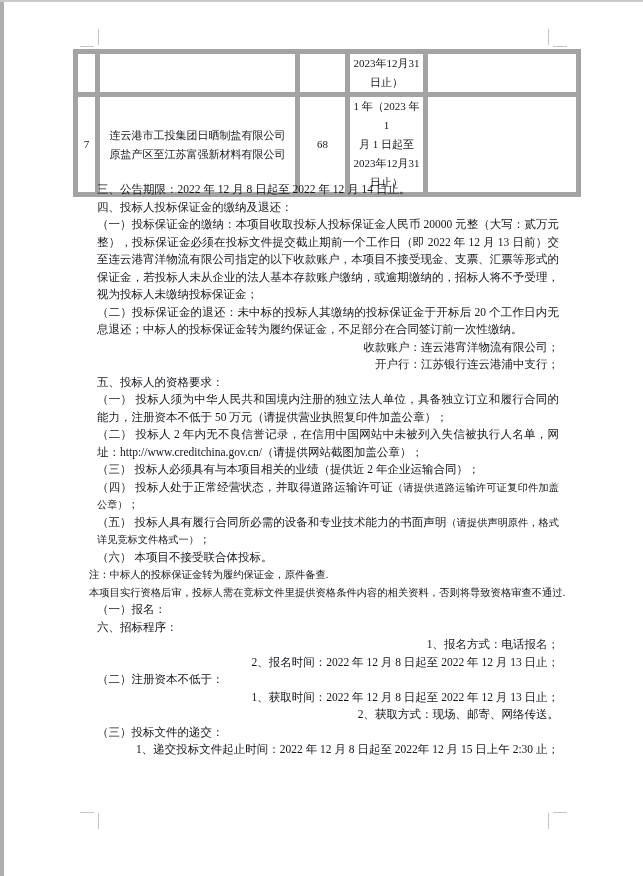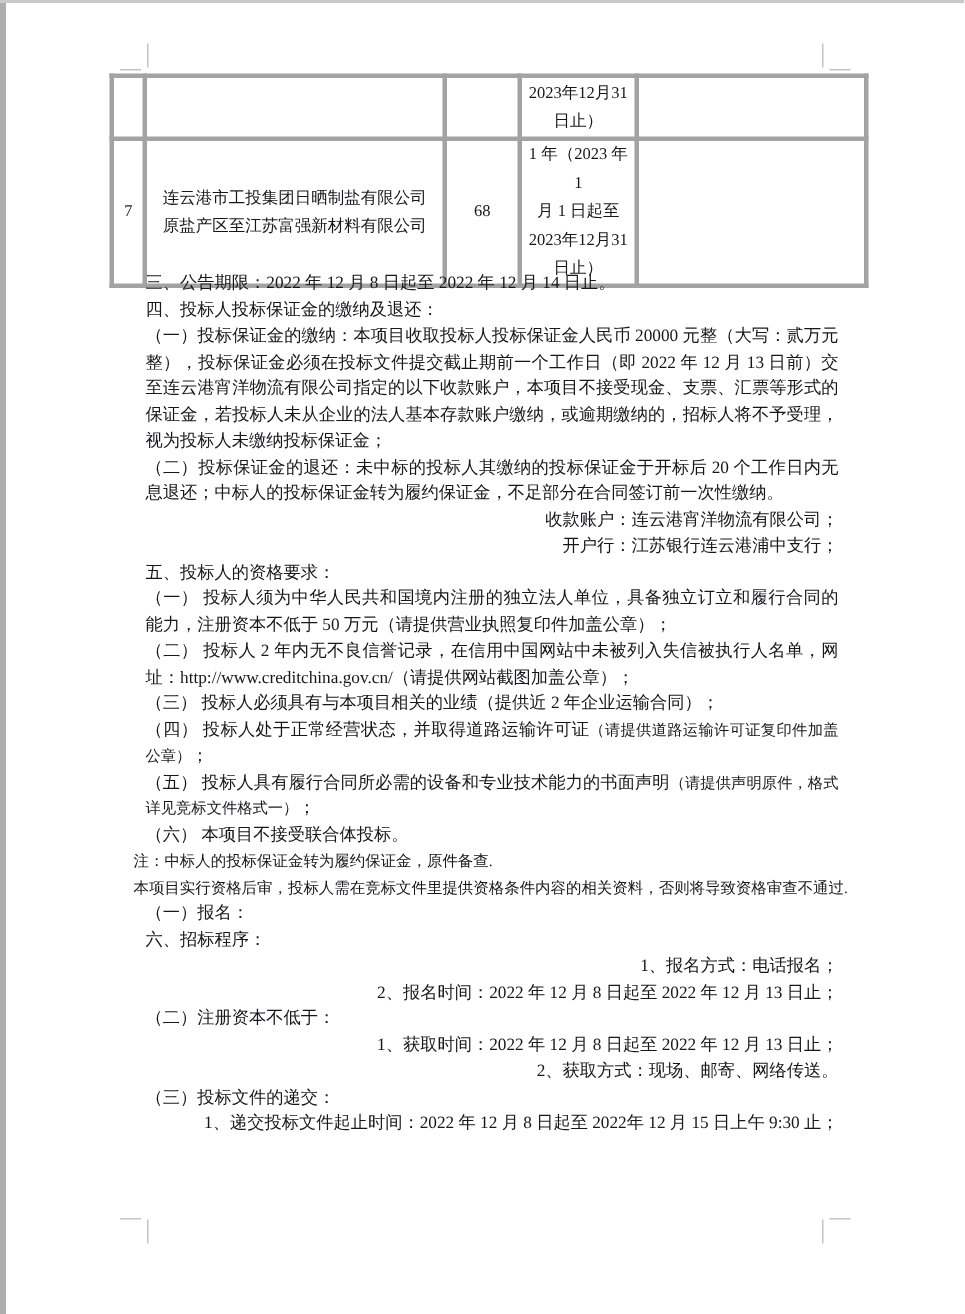--- a/index.html
+++ b/index.html
@@ -8,21 +8,21 @@
     font-family:"Liberation Serif","DejaVu Serif",serif;
     color:#16161d; overflow:hidden;
   }
   .edge-left  { position:absolute; left:0; top:0; width:4px;  height:876px; background:#aeaeae; }
   .edge-top   { position:absolute; left:0; top:0; width:643px; height:2px;  background:#c9c9c9; }
   .crop { position:absolute; background:#c4c4c4; }
 
   
   table.ttable { position:absolute; left:73px; top:49px; border-collapse:collapse; table-layout:fixed; }
   table.ttable td {
-    border:3px solid #a3a3a3; padding:0 2px;
+    border:5px solid #a3a3a3; padding:0 2px;
     font-size:11px; line-height:19px; text-align:center; vertical-align:middle;
     white-space:pre-line; color:#16161d;
   }
   tr.r0 { height:42px; }
   tr.r1 { height:76px; }
 
   
   .docbody {
     position:absolute; left:97px; top:181px; width:462px;
     font-size:11.5px; line-height:17.5px;
@@ -98,15 +98,15 @@
       <p class="para note"><span class="b">注：中标人的投标保证金转为履约保证金，原件备查.</span></p>
       <p class="para note"><span class="b">本项目实行资格后审，投标人需在竞标文件里提供资格条件内容的相关资料，否则将导致资格审查不通过.</span></p>
       <p class="para"><span>（一）报名：</span></p>
       <p class="para"><span class="b">六、招标程序：</span></p>
       <p class="para li"><span>1、报名方式：电话报名；</span></p>
       <p class="para li"><span class="b">2、报名时间：2022 年 12 月 8 日起至 2022 年 12 月 13 日止；</span></p>
       <p class="para"><span>（二）注册资本不低于：</span></p>
       <p class="para li"><span class="b">1、获取时间：2022 年 12 月 8 日起至 2022 年 12 月 13 日止；</span></p>
       <p class="para li"><span>2、获取方式：现场、邮寄、网络传送。</span></p>
       <p class="para"><span>（三）投标文件的递交：</span></p>
-      <p class="para li"><span class="b">1、递交投标文件起止时间：2022 年 12 月 8 日起至 2022年 12 月 15 日上午 9:30 止；</span></p>
+      <p class="para li"><span class="b">1、递交投标文件起止时间：2022 年 12 月 8 日起至 2022年 12 月 15 日上午 2:30 止；</span></p>
     </div>
 </div>
 
 </body></html>

